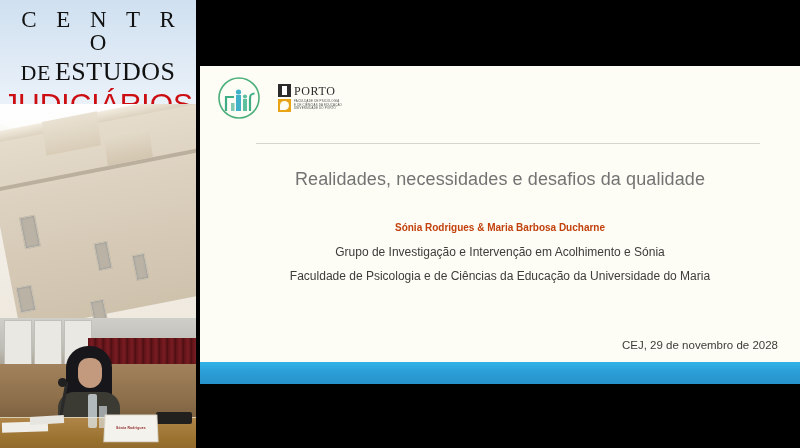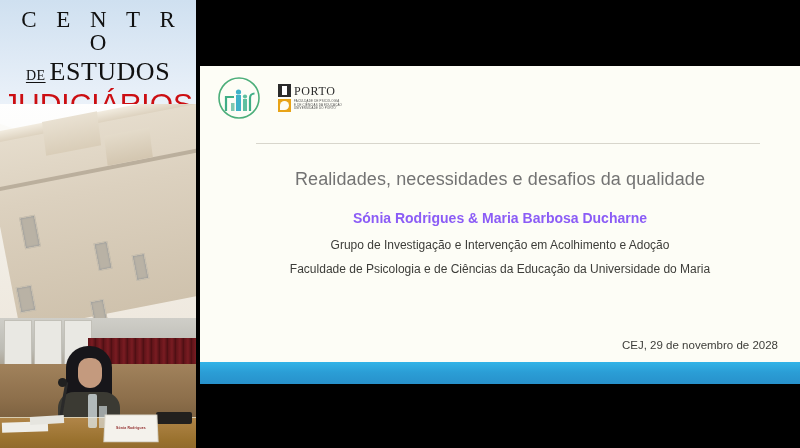--- a/index.html
+++ b/index.html
@@ -53,23 +53,22 @@
   }
   .cej-line2 {
     display: block;
     margin-top: 5px;
     font-family: "Liberation Serif", serif;
     font-size: 26px;
     color: #111;
     letter-spacing: 0.5px;
   }
   .cej-de {
-    text-decoration: underline;
     text-underline-offset: 2px;
-    font-size: 14px;
+    font-size: 22px;
     margin-right: 4px;
   }
   .cej-line3 {
     display: block;
     margin-top: 4px;
     font-family: Liberation Sans, sans-serif;
     font-size: 30px;
     color: #cc0e12;
     letter-spacing: 0px;
   }
@@ -328,24 +327,24 @@
     line-height: 1.25;
     color: #3c3c38;
   }
   .title-sub {
     font-size: 18px;
     margin-top: 3px;
     letter-spacing: 0.1px;
     color: #737373;
   }
   .authors {
-    font-size: 14px;
+    font-size: 10px;
     font-weight: bold;
-    margin-top: 20px;
-    color: #8b5cf6;
+    margin-top: 32px;
+    color: #c2410c;
   }
   .affil1 {
     font-size: 12px;
     margin-top: 12px;
     color: #3d3d39;
   }
   .affil2 {
     font-size: 12px;
     margin-top: 10px;
     color: #3d3d39;
@@ -454,21 +453,21 @@
           </div>
         </div>
 
       </div>
 
       <div id="slide-rule"></div>
 
       <div id="slide-body">
         <div class="title-sub">Realidades, necessidades e desafios da qualidade</div>
         <div class="authors">Sónia Rodrigues &amp; Maria Barbosa Ducharne</div>
-        <div class="affil1">Grupo de Investigação e Intervenção em Acolhimento e Adoção</div>
+        <div class="affil1">Grupo de Investigação e Intervenção em Acolhimento e Sónia</div>
         <div class="affil2">Faculdade de Psicologia e de Ciências da Educação da Universidade do Maria</div>
       </div>
 
       <div id="slide-date">CEJ, 29 de novembro de 2028</div>
 
       <div id="slide-blue-bar"></div>
 
     </div>
   </div>
 

